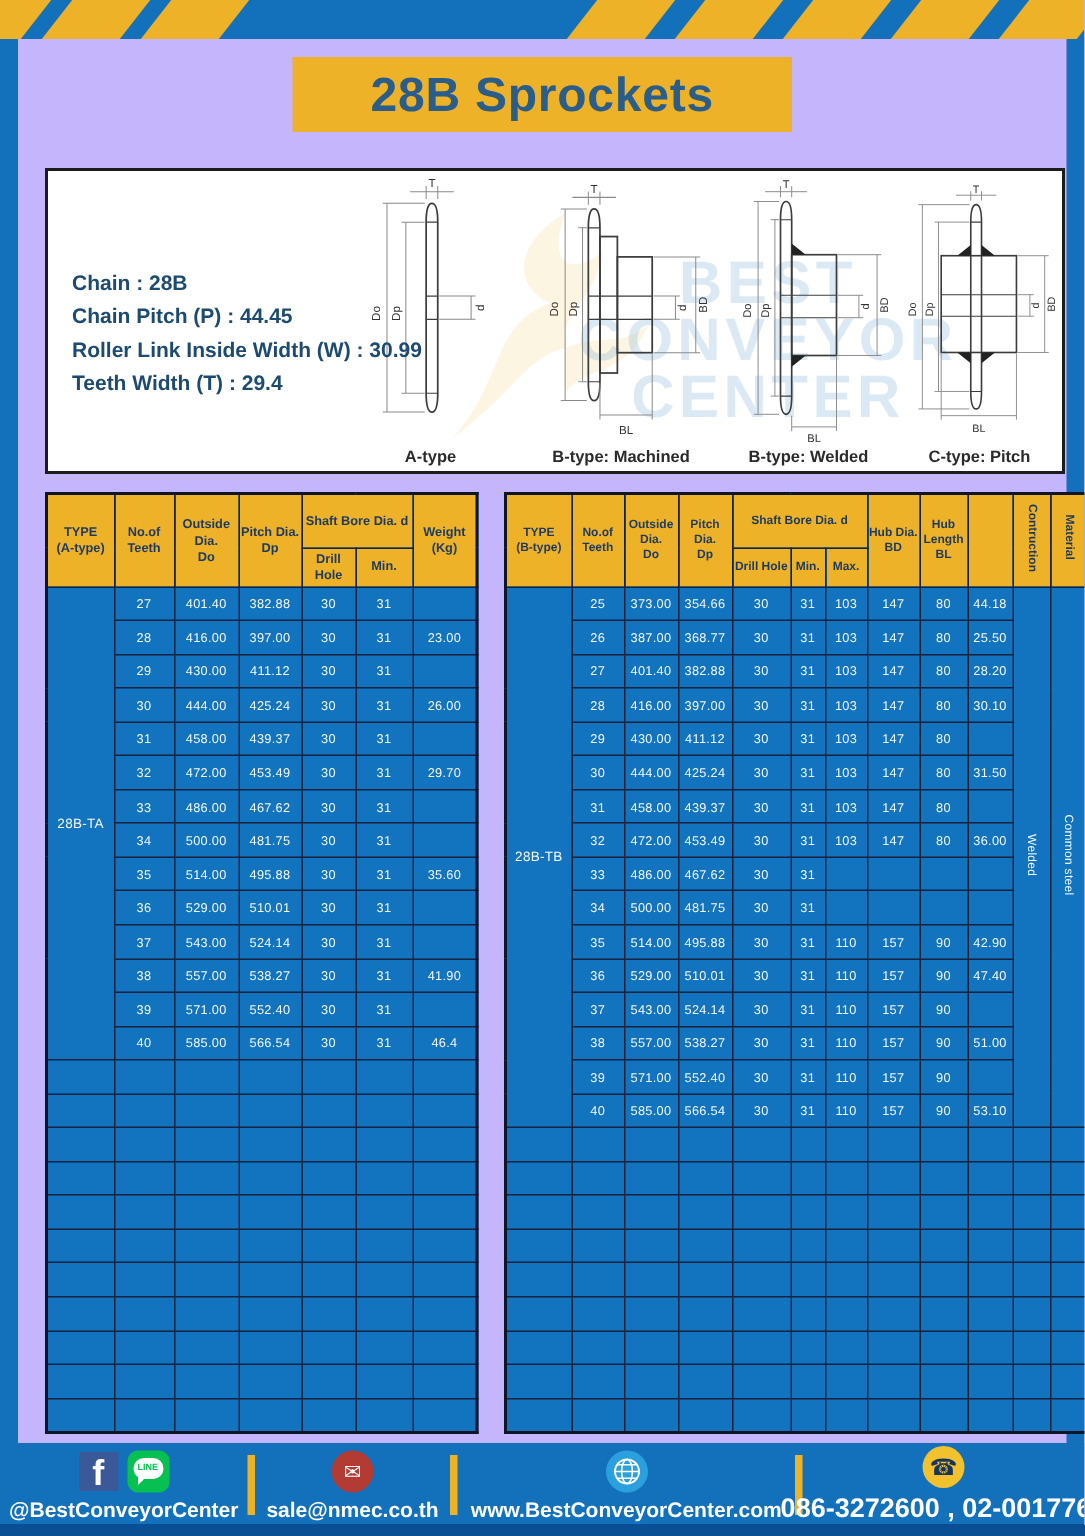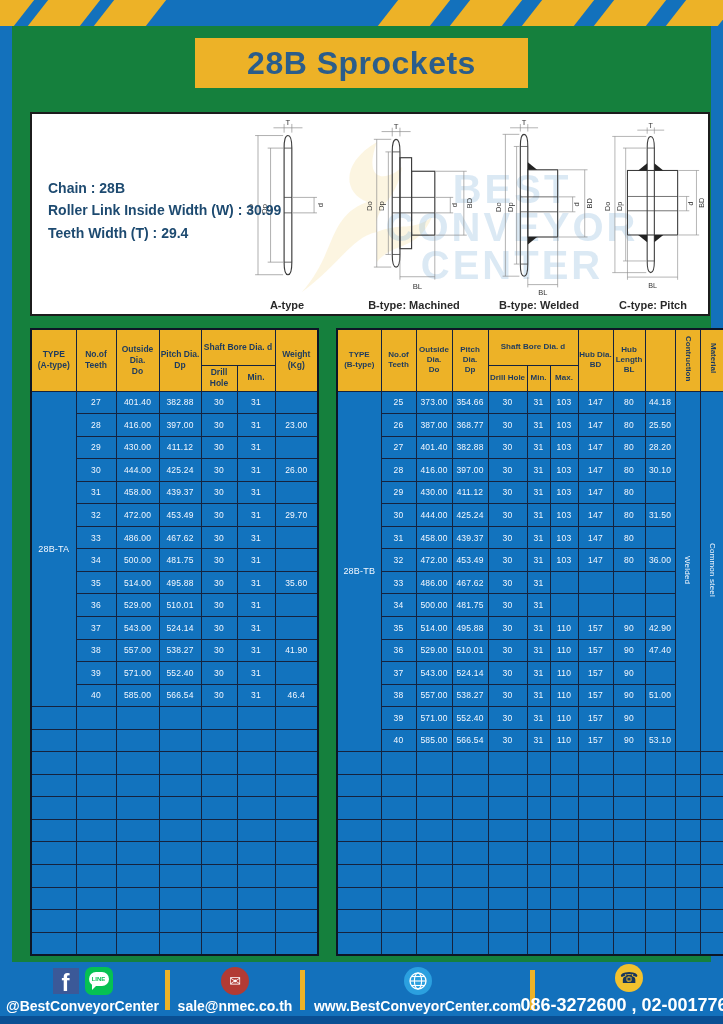--- a/index.html
+++ b/index.html
@@ -8,21 +8,21 @@
 
   .frame { position:relative; width:723px; height:1024px;
            background:var(--frame-blue,#1371BC); overflow:hidden; }
 
   
   .hazard { position:absolute; left:0; top:0; width:723px; height:26px; overflow:hidden; }
   .stripe { position:absolute; top:-4px; height:34px; width:52px;
             background:var(--accent-yellow,#EDB227); transform:skewX(-38deg); }
 
   
-  .page { position:absolute; left:12px; top:26px; width:699px; height:936px; background:#15803d; }
+  .page { position:absolute; left:12px; top:26px; width:699px; height:936px; background:#c4b5fd; }
 
   
   .banner { position:absolute; left:183px; top:12px; width:333px; height:50px;
             background:var(--accent-yellow,#EDB227);
             display:flex; align-items:center; justify-content:center; }
   .banner h1 { font-size:32px; font-weight:bold; color:var(--title-blue,#2B5D8B); letter-spacing:.5px; }
 
   
   .diagram-box { position:absolute; left:18px; top:86px; width:680px; height:204px;
                  border:2px solid #1c1c1c; background:#fff; overflow:hidden; }
@@ -117,20 +117,21 @@
         <path d="M95,110 C120,100 130,110 150,95 C135,130 110,120 95,140 Z" fill="rgba(240,200,90,.45)"></path>
       </svg>
       <div class="watermark">
         <div>BEST</div>
         <div>CONVEYOR</div>
         <div>CENTER</div>
       </div>
 
       <div class="specs">
         <div>Chain : 28B</div>
+        <div>Chain Pitch (P) : 44.45</div>
         <div>Roller Link Inside Width (W) : 30.99</div>
         <div>Teeth Width (T) : 29.4</div>
       </div>
 
       <div class="figures">
 
         <div class="figure" style="width:118px">
           <svg width="116" height="180" viewBox="0 0 120 186">
             <path class="geo" d="M57,30 Q57,17 61,17 Q65,17 65,30 L65,148 Q65,161 61,161 Q57,161 57,148 Z"></path>
             <line class="thin" x1="57" y1="30" x2="65" y2="30"></line>

